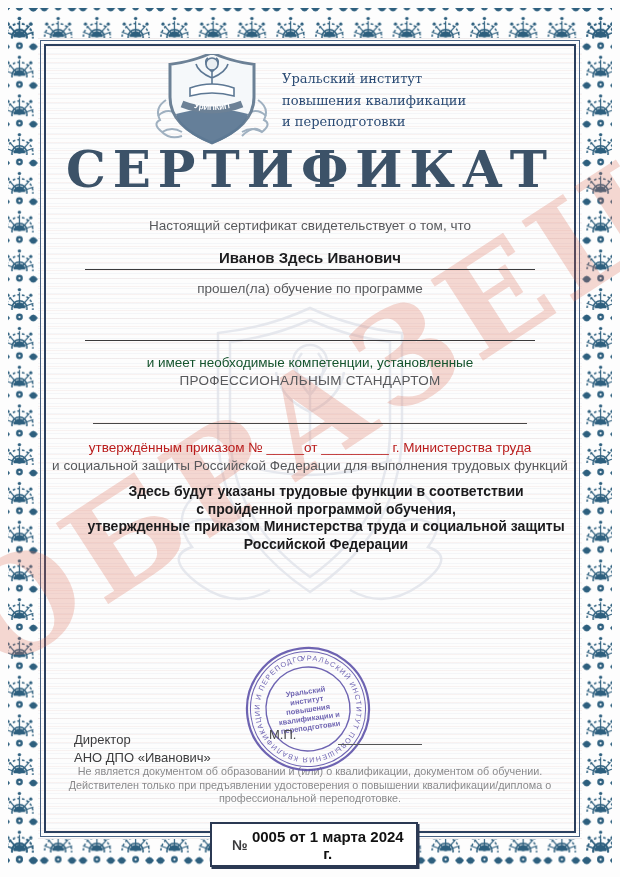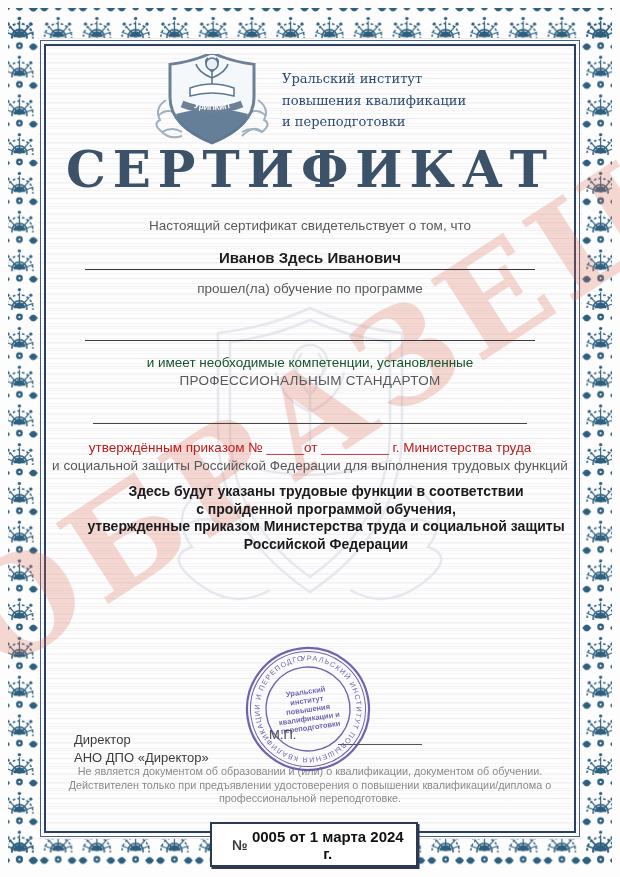--- a/index.html
+++ b/index.html
@@ -197,21 +197,21 @@
         <text x="65" y="59">институт</text>
         <text x="65" y="68">повышения</text>
         <text x="65" y="77">квалификации и</text>
         <text x="65" y="86">переподготовки</text>
       </g>
     </g>
   </svg>
 
   <div class="abs director">
     <div>Директор</div>
-    <div>АНО ДПО «Директор»</div>
+    <div>АНО ДПО «Иванович»</div>
   </div>
   <div class="abs mp">М.П.</div>
   <div class="abs sigline"></div>
 
   <div class="abs ctr disclaimer">
     <div>Не является документом об образовании и (или) о квалификации, документом об обучении.</div>
     <div>Действителен только при предъявлении удостоверения о повышении квалификации/диплома о</div>
     <div>профессиональной переподготовке.</div>
   </div>
 

